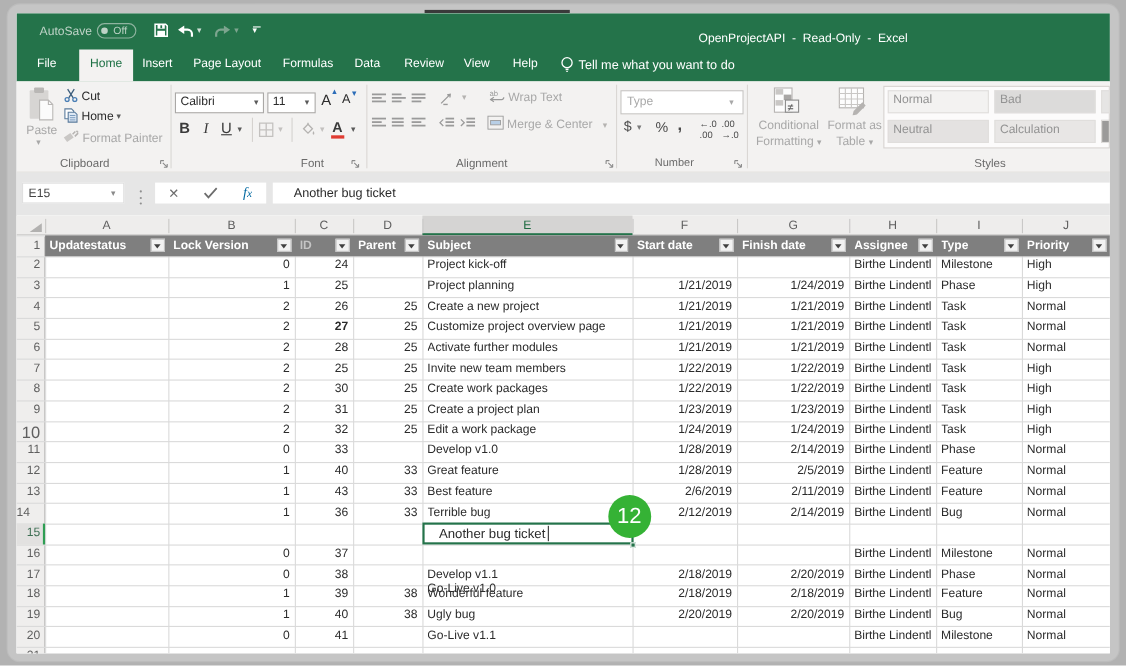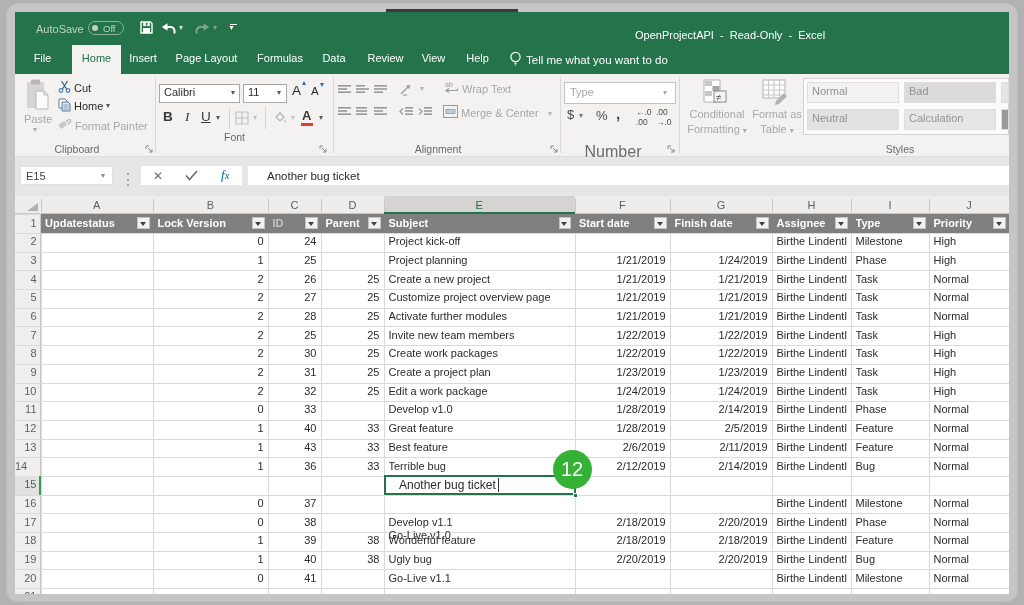--- a/index.html
+++ b/index.html
@@ -51,23 +51,23 @@
 <circle cx="6.5" cy="6" r="4.6" fill="none" stroke="#fff" stroke-width="1.2"></circle>
 <path d="M4.8 10.5 h3.4 M5.2 12.3 h2.6 M5.8 14 h1.4" stroke="#fff" stroke-width="1.1" fill="none"></path>
     </svg>
 <div class="tt" style="left:511px;top:42px;font-size:11.5px;color:#fff;">Tell me what you want to do</div>
 <div class="abs" style="left:0;top:62px;width:994px;height:83px;background:#f3f2f1;border-bottom:1px solid #e0dedc;"></div>
 <div class="abs" style="left:139.5px;top:65px;width:1px;height:76px;background:#dad7d4;"></div>
 <div class="abs" style="left:318px;top:65px;width:1px;height:76px;background:#dad7d4;"></div>
 <div class="abs" style="left:545px;top:65px;width:1px;height:76px;background:#dad7d4;"></div>
 <div class="abs" style="left:664px;top:65px;width:1px;height:76px;background:#dad7d4;"></div>
 <div class="tt" style="left:2px;top:131px;width:120px;text-align:center;font-size:10.5px;color:#6a6a6a;">Clipboard</div>
-<div class="tt" style="left:159.5px;top:119px;width:120px;text-align:center;font-size:10.5px;color:#6a6a6a;">Font</div>
+<div class="tt" style="left:159.5px;top:131px;width:120px;text-align:right;font-size:10.5px;color:#6a6a6a;">Font</div>
 <div class="tt" style="left:363px;top:131px;width:120px;text-align:center;font-size:10.5px;color:#6a6a6a;">Alignment</div>
-<div class="tt" style="left:538px;top:131px;width:120px;text-align:center;font-size:16px;color:#6a6a6a;">Number</div>
+<div class="tt" style="left:538px;top:131px;width:120px;text-align:center;font-size:10px;color:#6a6a6a;">Number</div>
 <div class="tt" style="left:825px;top:131px;width:120px;text-align:center;font-size:10.5px;color:#6a6a6a;">Styles</div>
 <svg class="abs" style="left:130px;top:133px" width="8" height="8" viewBox="0 0 8 8">
 <path d="M1 1 v3 M1 1 h3 M3 3 l4 4 M7 7 v-3 M7 7 h-3" stroke="#8a8a8a" stroke-width="1" fill="none"></path>
     </svg>
 <svg class="abs" style="left:304px;top:133px" width="8" height="8" viewBox="0 0 8 8">
 <path d="M1 1 v3 M1 1 h3 M3 3 l4 4 M7 7 v-3 M7 7 h-3" stroke="#8a8a8a" stroke-width="1" fill="none"></path>
     </svg>
 <svg class="abs" style="left:535px;top:133px" width="8" height="8" viewBox="0 0 8 8">
 <path d="M1 1 v3 M1 1 h3 M3 3 l4 4 M7 7 v-3 M7 7 h-3" stroke="#8a8a8a" stroke-width="1" fill="none"></path>
     </svg>
@@ -300,21 +300,21 @@
 <div class="abs" style="left:0;top:576.0px;width:994px;height:1px;background:#dadada;"></div>
 <div class="tt" style="left:0;top:204.6px;width:21.5px;text-align:right;font-size:11px;color:#5f5f5f;">1</div>
 <div class="tt" style="left:0;top:223.3px;width:21.5px;text-align:right;font-size:11px;color:#5f5f5f;">2</div>
 <div class="tt" style="left:0;top:242.0px;width:21.5px;text-align:right;font-size:11px;color:#5f5f5f;">3</div>
 <div class="tt" style="left:0;top:260.7px;width:21.5px;text-align:right;font-size:11px;color:#5f5f5f;">4</div>
 <div class="tt" style="left:0;top:279.3px;width:21.5px;text-align:right;font-size:11px;color:#5f5f5f;">5</div>
 <div class="tt" style="left:0;top:298.0px;width:21.5px;text-align:right;font-size:11px;color:#5f5f5f;">6</div>
 <div class="tt" style="left:0;top:316.7px;width:21.5px;text-align:right;font-size:11px;color:#5f5f5f;">7</div>
 <div class="tt" style="left:0;top:335.4px;width:21.5px;text-align:right;font-size:11px;color:#5f5f5f;">8</div>
 <div class="tt" style="left:0;top:354.1px;width:21.5px;text-align:right;font-size:11px;color:#5f5f5f;">9</div>
-<div class="tt" style="left:0;top:372.8px;width:21.5px;text-align:right;font-size:11px;color:#5f5f5f;">10</div>
+<div class="tt" style="left:0;top:372.8px;width:21.5px;text-align:right;font-size:15px;color:#5f5f5f;">10</div>
 <div class="tt" style="left:0;top:391.4px;width:21.5px;text-align:right;font-size:11px;color:#5f5f5f;">11</div>
 <div class="tt" style="left:0;top:410.1px;width:21.5px;text-align:right;font-size:11px;color:#5f5f5f;">12</div>
 <div class="tt" style="left:0;top:428.8px;width:21.5px;text-align:right;font-size:11px;color:#5f5f5f;">13</div>
 <div class="tt" style="left:0;top:447.5px;width:21.5px;text-align:left;font-size:11px;color:#5f5f5f;">14</div>
 <div class="abs" style="left:0;top:463.9px;width:25.6px;height:18.685px;background:#e2e1e0;border-right:2px solid #2e9e53;"></div>
 <div class="tt" style="left:0;top:466.2px;width:21.5px;text-align:right;font-size:11px;color:#3d6e53;">15</div>
 <div class="tt" style="left:0;top:484.9px;width:21.5px;text-align:right;font-size:11px;color:#5f5f5f;">16</div>
 <div class="tt" style="left:0;top:503.6px;width:21.5px;text-align:right;font-size:11px;color:#5f5f5f;">17</div>
 <div class="tt" style="left:0;top:522.2px;width:21.5px;text-align:right;font-size:11px;color:#5f5f5f;">18</div>
 <div class="tt" style="left:0;top:540.9px;width:21.5px;text-align:right;font-size:11px;color:#5f5f5f;">19</div>
@@ -368,21 +368,21 @@
 <div class="tt" style="left:138px;top:260.7px;width:110.5px;text-align:right;font-size:11px;color:#2b2b2b;">2</div>
 <div class="tt" style="left:253px;top:260.7px;width:48.5px;text-align:right;font-size:11px;color:#2b2b2b;">26</div>
 <div class="tt" style="left:306px;top:260.7px;width:58.5px;text-align:right;font-size:11px;color:#2b2b2b;">25</div>
 <div class="tt" style="left:373.5px;top:260.7px;width:185.5px;overflow:hidden;font-size:11px;color:#2b2b2b;">Create a new project</div>
 <div class="tt" style="left:559.5px;top:260.7px;width:91.0px;text-align:right;font-size:11px;color:#2b2b2b;">1/21/2019</div>
 <div class="tt" style="left:655px;top:260.7px;width:97.5px;text-align:right;font-size:11px;color:#2b2b2b;">1/21/2019</div>
 <div class="tt" style="left:761.5px;top:260.7px;width:74px;overflow:hidden;font-size:11px;color:#2b2b2b;">Birthe Lindentl</div>
 <div class="tt" style="left:840.5px;top:260.7px;width:73px;overflow:hidden;font-size:11px;color:#2b2b2b;">Task</div>
 <div class="tt" style="left:918.5px;top:260.7px;width:75px;overflow:hidden;font-size:11px;color:#2b2b2b;">Normal</div>
 <div class="tt" style="left:138px;top:279.3px;width:110.5px;text-align:right;font-size:11px;color:#2b2b2b;">2</div>
-<div class="tt" style="left:253px;top:279.3px;width:48.5px;text-align:right;font-size:11px;color:#2b2b2b;">27</div>
+<div class="tt" style="left:253px;top:279.3px;width:48.5px;text-align:right;font-size:11px;color:#2b2b2b;font-weight:bold;">27</div>
 <div class="tt" style="left:306px;top:279.3px;width:58.5px;text-align:right;font-size:11px;color:#2b2b2b;">25</div>
 <div class="tt" style="left:373.5px;top:279.3px;width:185.5px;overflow:hidden;font-size:11px;color:#2b2b2b;">Customize project overview page</div>
 <div class="tt" style="left:559.5px;top:279.3px;width:91.0px;text-align:right;font-size:11px;color:#2b2b2b;">1/21/2019</div>
 <div class="tt" style="left:655px;top:279.3px;width:97.5px;text-align:right;font-size:11px;color:#2b2b2b;">1/21/2019</div>
 <div class="tt" style="left:761.5px;top:279.3px;width:74px;overflow:hidden;font-size:11px;color:#2b2b2b;">Birthe Lindentl</div>
 <div class="tt" style="left:840.5px;top:279.3px;width:73px;overflow:hidden;font-size:11px;color:#2b2b2b;">Task</div>
 <div class="tt" style="left:918.5px;top:279.3px;width:75px;overflow:hidden;font-size:11px;color:#2b2b2b;">Normal</div>
 <div class="tt" style="left:138px;top:298.0px;width:110.5px;text-align:right;font-size:11px;color:#2b2b2b;">2</div>
 <div class="tt" style="left:253px;top:298.0px;width:48.5px;text-align:right;font-size:11px;color:#2b2b2b;">28</div>
 <div class="tt" style="left:306px;top:298.0px;width:58.5px;text-align:right;font-size:11px;color:#2b2b2b;">25</div>

